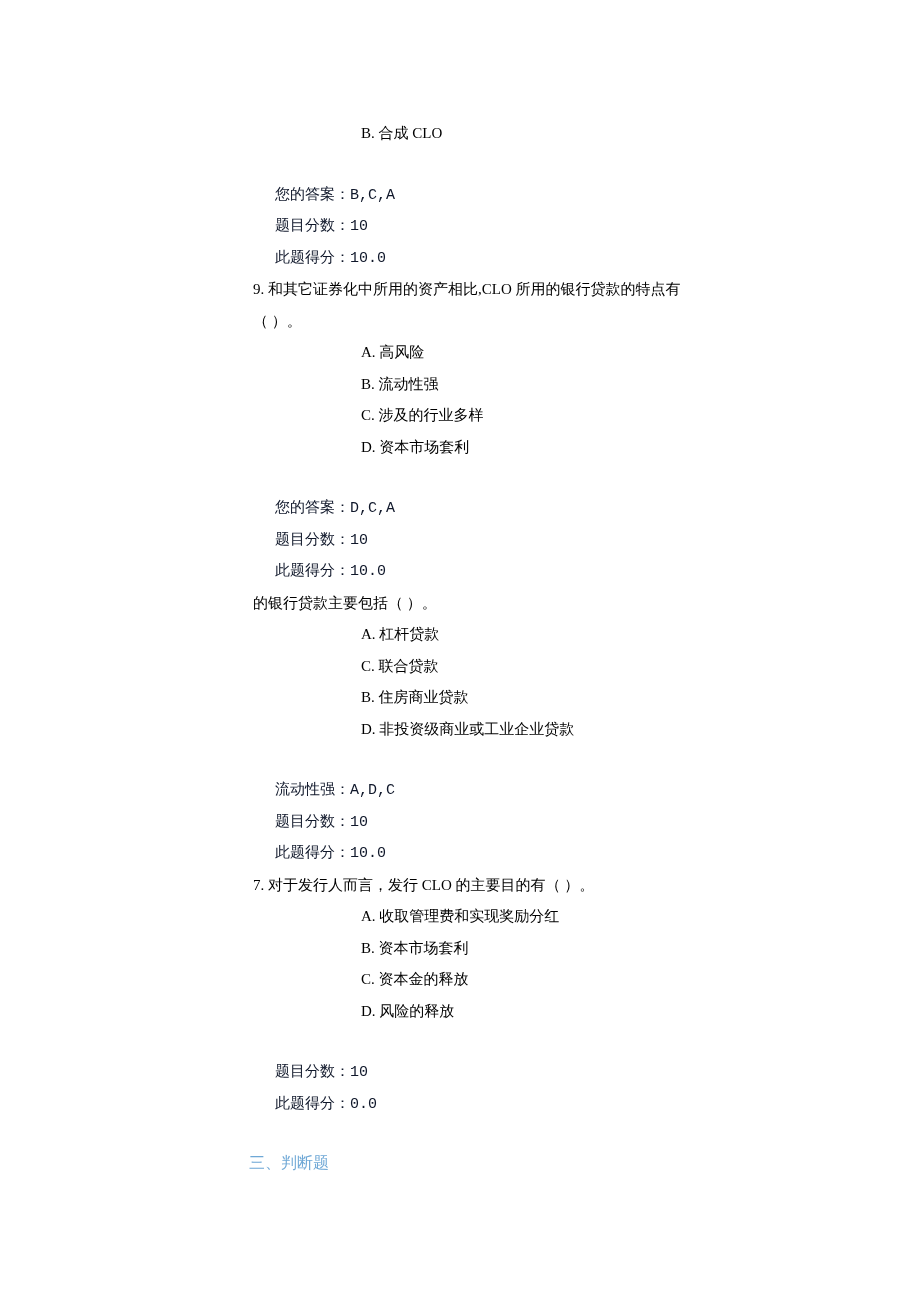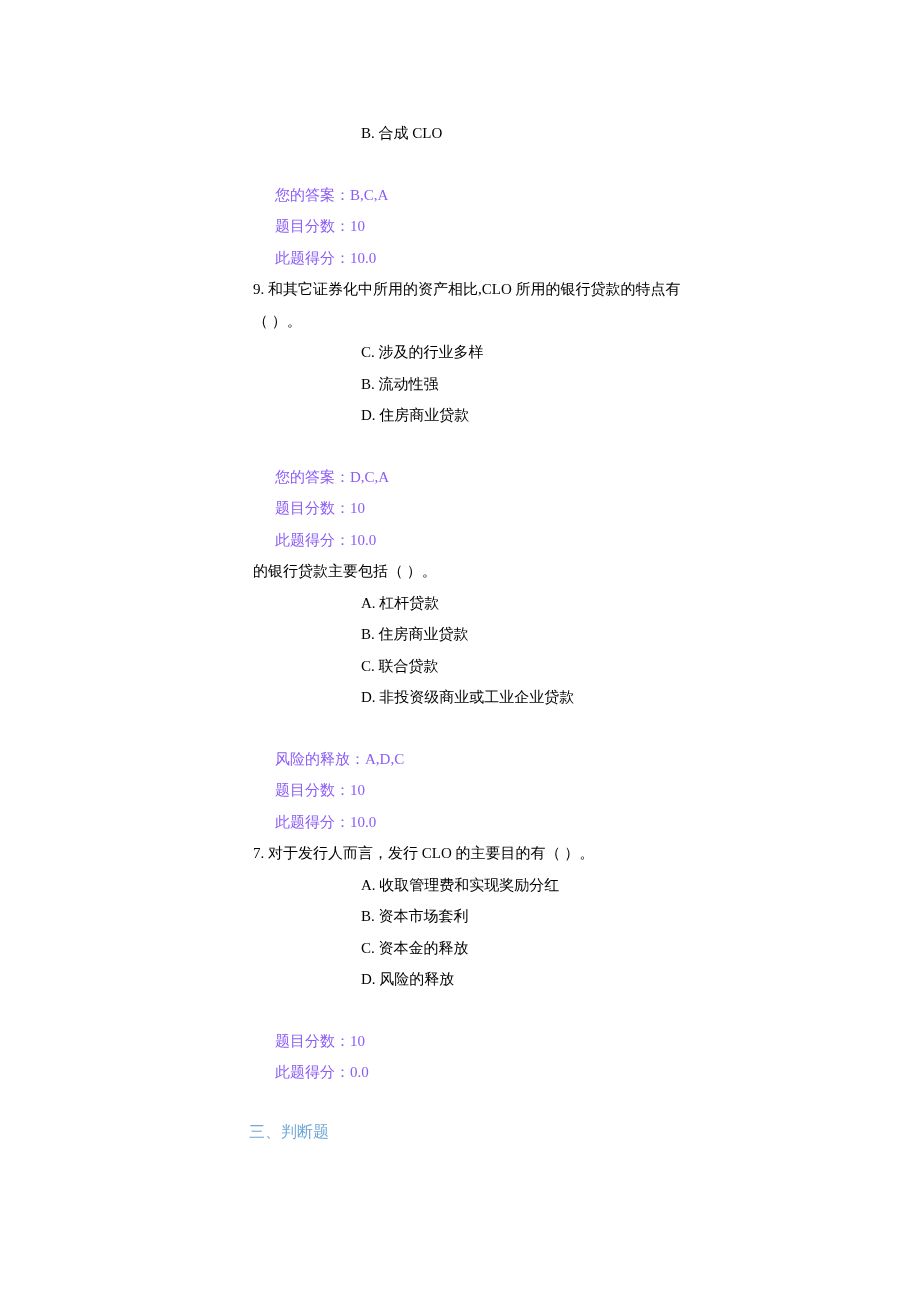--- a/index.html
+++ b/index.html
@@ -1,55 +1,56 @@
 <!DOCTYPE html>
 <html><head>
 <meta charset="utf-8">
 <style>
   html,body{margin:0;padding:0;background:#fff}
   .page{width:884px;height:1302px;margin:0 auto;background:#fff;
         font-family:"SimSun","宋体","Songti SC",serif;
         font-size:15px;color:#000;line-height:2.1;box-sizing:border-box}
   .content{padding-left:235px;padding-right:160px;padding-top:118px}
   .opt{padding-left:108px;font-family:"SimSun","宋体",serif}
-  .meta{color:#8b5cf6;padding-left:22px;font-family:Liberation Serif, serif}
+  .meta{color:#0f172a;padding-left:22px;font-family:Liberation Mono, monospace}
   .qstem{padding-left:0}
   .section-title{color:#6fa8d6;font-family:"Microsoft YaHei","微软雅黑",sans-serif;
                  padding-top:26px;font-size:16px;margin-left:-4px}
   .gap-sm{height:30px}
 </style>
 </head>
 <body>
 
 <div class="page">
   <div class="content">
 
     <div class="opt">B. 合成 CLO</div>
     <div class="gap-sm"></div>
     <div class="meta">您的答案：B,C,A</div>
     <div class="meta">题目分数：10</div>
     <div class="meta">此题得分：10.0</div>
 
     <div class="qstem">9. 和其它证券化中所用的资产相比,CLO 所用的银行贷款的特点有</div>
     <div class="qstem">（ ）。</div>
+    <div class="opt">A. 高风险</div>
+    <div class="opt">B. 流动性强</div>
     <div class="opt">C. 涉及的行业多样</div>
-    <div class="opt">B. 流动性强</div>
-    <div class="opt">D. 住房商业贷款</div>
+    <div class="opt">D. 资本市场套利</div>
     <div class="gap-sm"></div>
     <div class="meta">您的答案：D,C,A</div>
     <div class="meta">题目分数：10</div>
     <div class="meta">此题得分：10.0</div>
 
     <div class="qstem">的银行贷款主要包括（ ）。</div>
     <div class="opt">A. 杠杆贷款</div>
+    <div class="opt">C. 联合贷款</div>
     <div class="opt">B. 住房商业贷款</div>
-    <div class="opt">C. 联合贷款</div>
     <div class="opt">D. 非投资级商业或工业企业贷款</div>
     <div class="gap-sm"></div>
-    <div class="meta">风险的释放：A,D,C</div>
+    <div class="meta">流动性强：A,D,C</div>
     <div class="meta">题目分数：10</div>
     <div class="meta">此题得分：10.0</div>
 
     <div class="qstem">7. 对于发行人而言，发行 CLO 的主要目的有（ ）。</div>
     <div class="opt">A. 收取管理费和实现奖励分红</div>
     <div class="opt">B. 资本市场套利</div>
     <div class="opt">C. 资本金的释放</div>
     <div class="opt">D. 风险的释放</div>
     <div class="gap-sm"></div>
     <div class="meta">题目分数：10</div>

